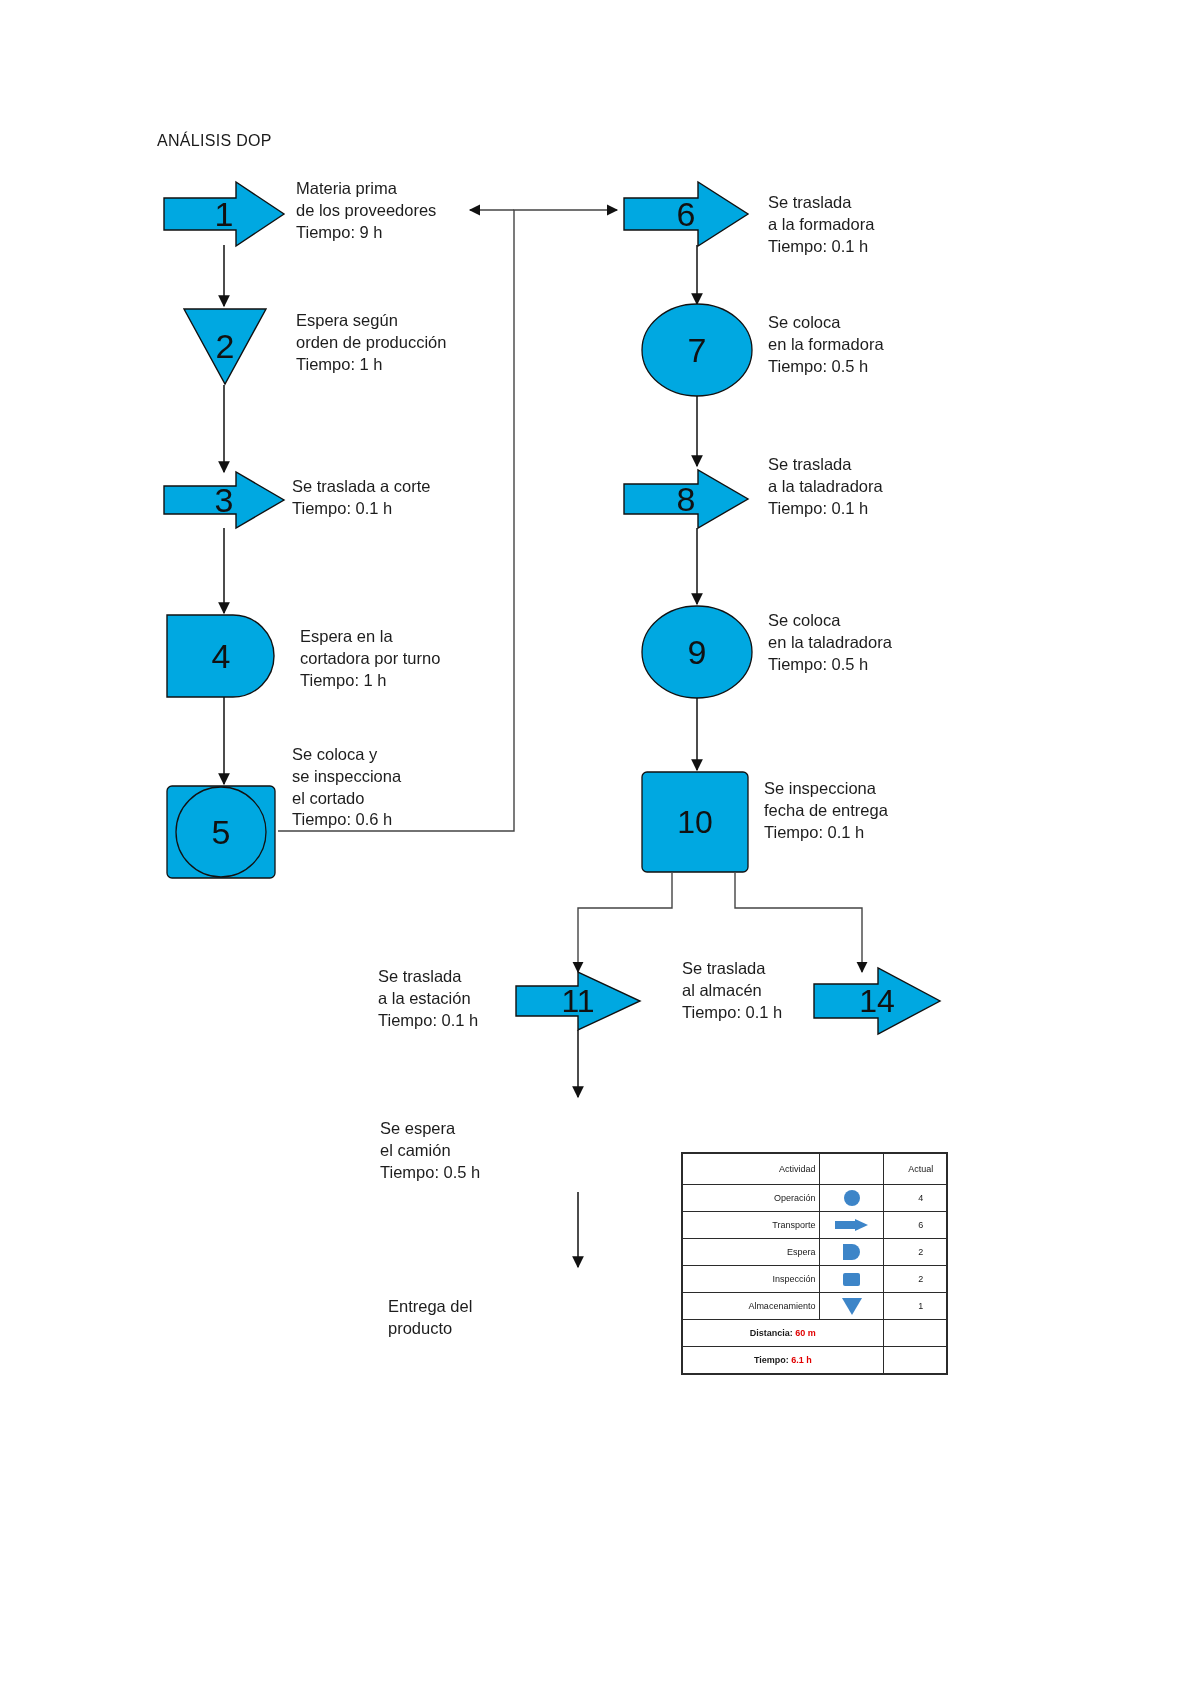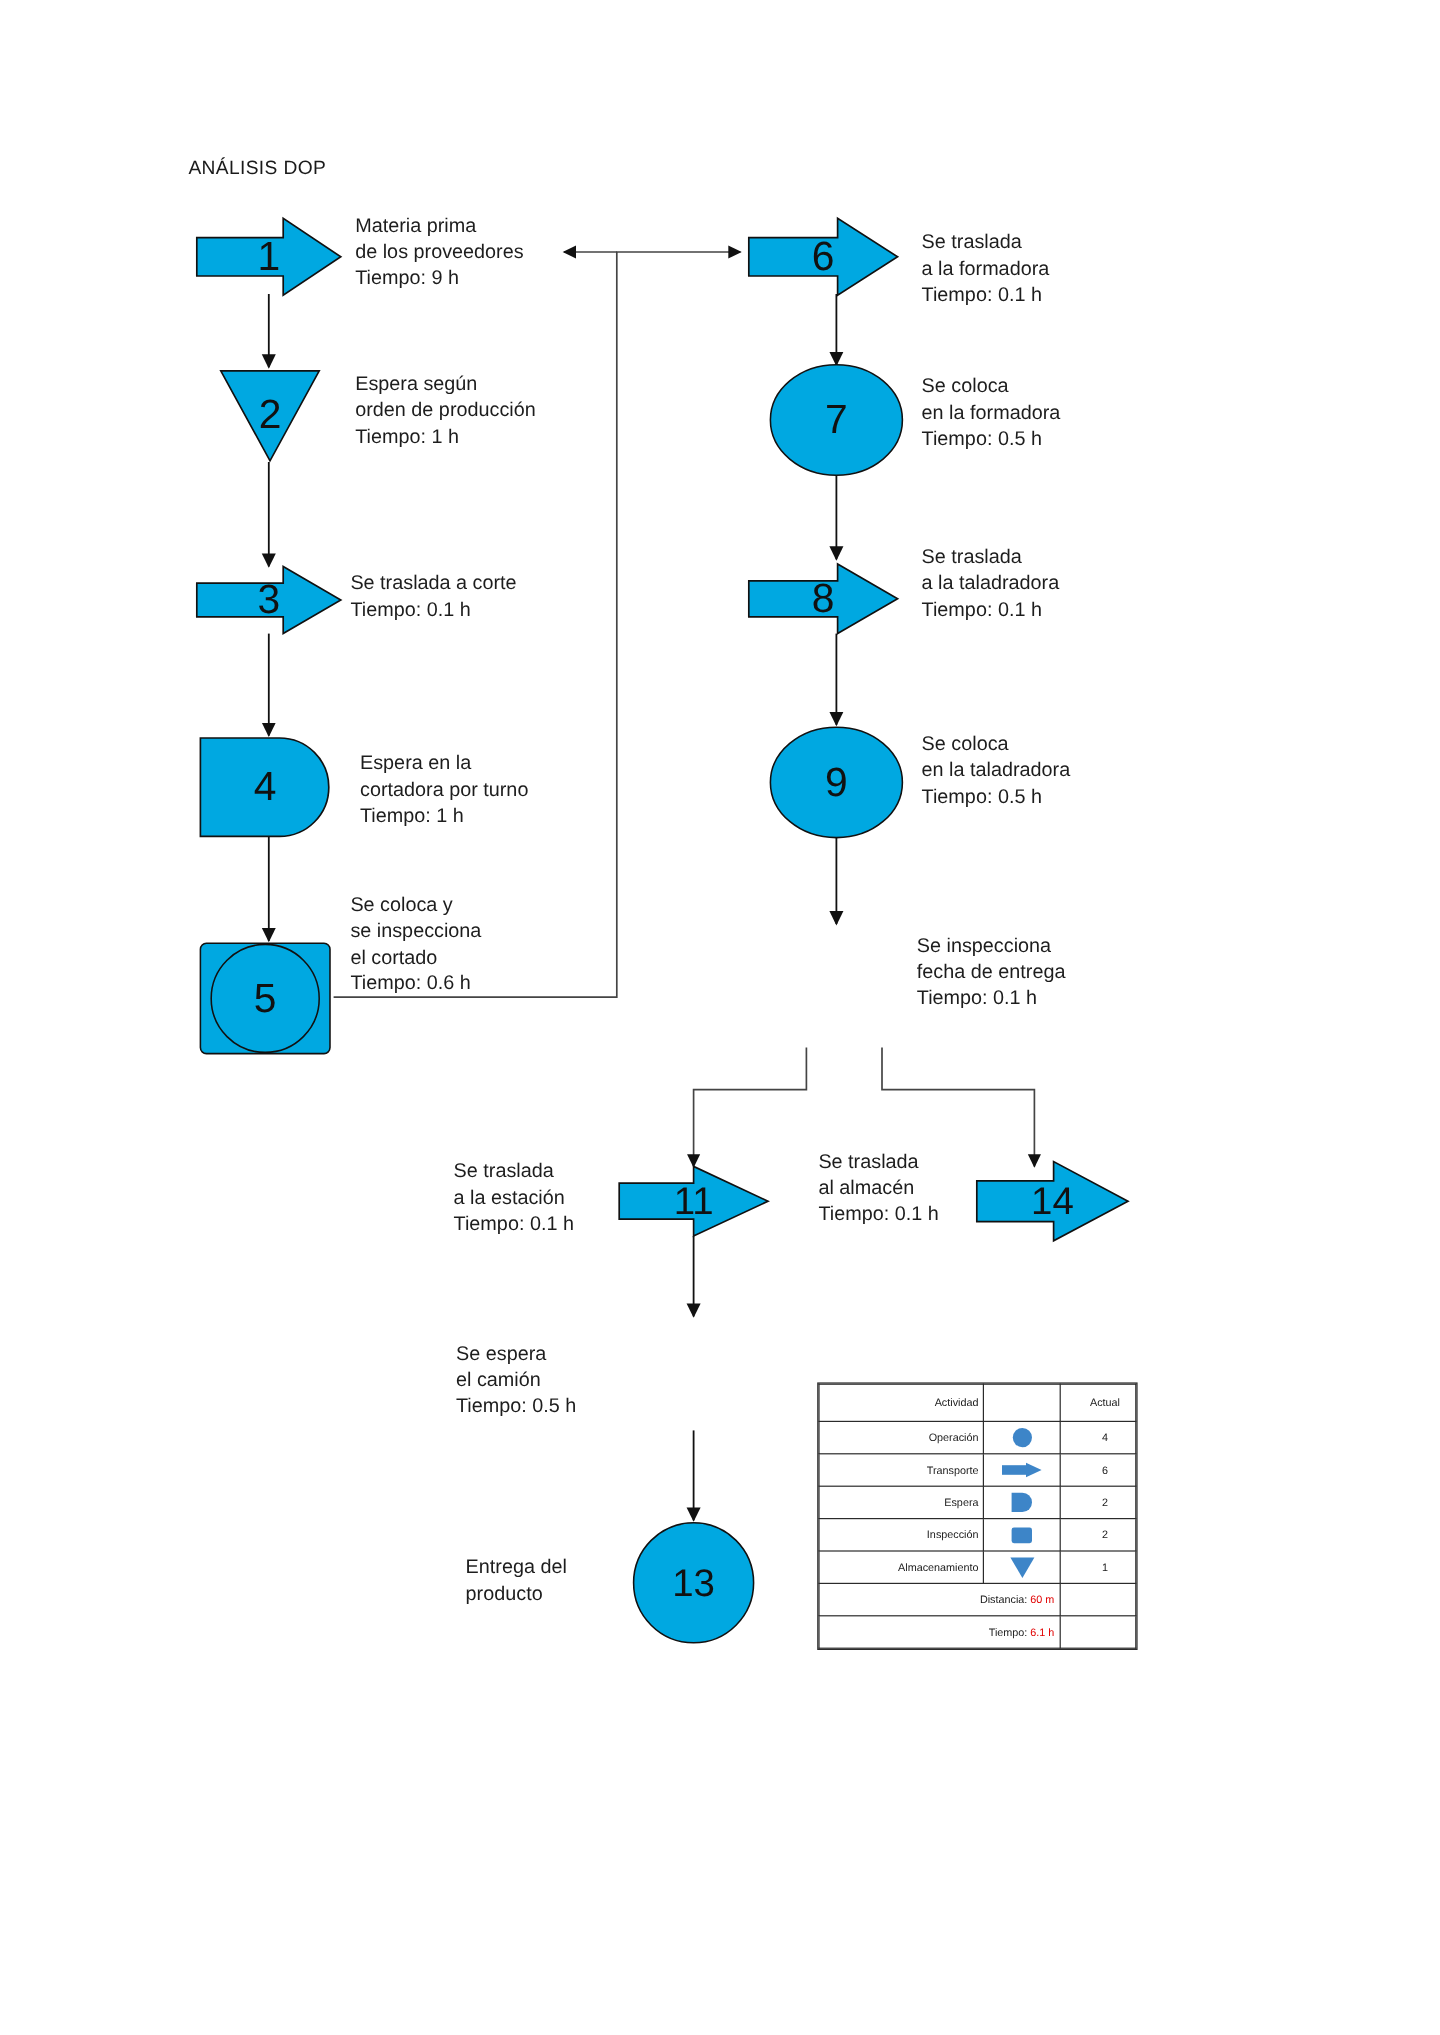--- a/index.html
+++ b/index.html
@@ -45,21 +45,21 @@
   .legend table{border-collapse:collapse;width:100%;}
   .legend td,.legend th{
     border:1px solid #2b2b2b;
     font-size:9px;font-weight:400;color:#1a1a1a;
     padding:2px 4px;height:22px;vertical-align:middle;
   }
   .legend th{text-align:center;font-weight:400;height:26px;}
   .legend .c-act{width:152px;text-align:right;}
   .legend .c-sym{width:62px;text-align:center;}
   .legend .c-val{width:49px;text-align:center;padding-left:16px;}
-  .legend .wide{text-align:right;}
+  .legend .wide{text-align:center;font-weight:bold;}
   .legend .redval{color:#e10000;}
   .sym{display:inline-block;vertical-align:middle;}
 
   
   .s-circle{width:16px;height:16px;border-radius:50%;background:#3d85c8;}
   .s-arrow{position:relative;width:34px;height:12px;}
   .s-arrow i{position:absolute;left:0;top:2px;width:22px;height:8px;background:#3d85c8;display:block;}
   .s-arrow b{position:absolute;left:20px;top:0;width:0;height:0;
     border-top:6px solid transparent;border-bottom:6px solid transparent;border-left:13px solid #3d85c8;}
   .s-dshape{width:17px;height:16px;background:#3d85c8;border-radius:0 9px 9px 0;}
@@ -196,44 +196,44 @@
   <div class="node" style="left:640px;top:604px;width:114px;height:96px;">
     <svg class="shape" width="114" height="96" viewBox="0 0 114 96">
       <ellipse cx="57" cy="48" rx="55" ry="46" fill="#00A8E1" stroke="#111" stroke-width="1.3"></ellipse>
     </svg>
     <div class="num">9</div>
   </div>
   <div class="label right" style="left:768px;top:610px;width:210px;">Se coloca
 en la taladradora
 Tiempo: 0.5 h</div>
 
+  <div class="node" style="left:640px;top:770px;width:110px;height:104px;">
+    <svg class="shape" width="110" height="104" viewBox="0 0 110 104">
+      <rect x="2" y="2" width="106" height="100" rx="5" fill="#00A8E1" stroke="#111" stroke-width="1.3"></rect>
+    </svg>
+    <div class="num small">10</div>
+  </div>
   <div class="label right" style="left:764px;top:778px;width:210px;">Se inspecciona
 fecha de entrega
 Tiempo: 0.1 h</div>
 
   <div class="node" style="left:514px;top:970px;width:128px;height:62px;">
     <svg class="shape" width="128" height="62" viewBox="0 0 128 62">
       <path d="M2,16 L64,16 L64,2 L126,31 L64,60 L64,46 L2,46 Z" fill="#00A8E1" stroke="#111" stroke-width="1.4"></path>
     </svg>
     <div class="num small" style="padding-right:36px;">11</div>
   </div>
   <div class="label left" style="left:378px;top:966px;width:140px;">Se traslada
 a la estación
 Tiempo: 0.1 h</div>
 
   <div class="label left" style="left:380px;top:1118px;width:150px;">Se espera
 el camión
 Tiempo: 0.5 h</div>
 
-  <div class="node" style="left:526px;top:1267px;width:104px;height:104px;">
-    <svg class="shape" width="104" height="104" viewBox="0 0 104 104">
-      <circle cx="52" cy="52" r="50" fill="#00A8E1" stroke="#111" stroke-width="1.3"></circle>
-    </svg>
-    <div class="num small">13</div>
-  </div>
   <div class="label left" style="left:388px;top:1296px;width:140px;">Entrega del
 producto</div>
 
   <div class="node" style="left:812px;top:966px;width:130px;height:70px;">
     <svg class="shape" width="130" height="70" viewBox="0 0 130 70">
       <path d="M2,18 L66,18 L66,2 L128,35 L66,68 L66,52 L2,52 Z" fill="#00A8E1" stroke="#111" stroke-width="1.4"></path>
     </svg>
     <div class="num small" style="padding-right:36px;">14</div>
   </div>
   <div class="label left" style="left:682px;top:958px;width:130px;">Se traslada

